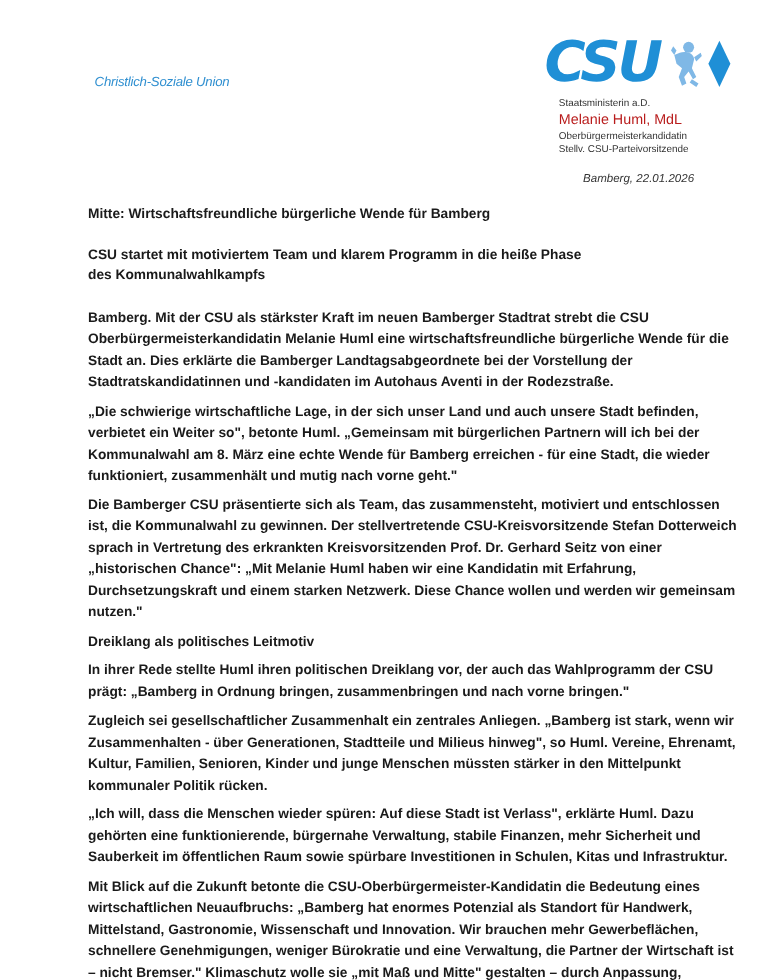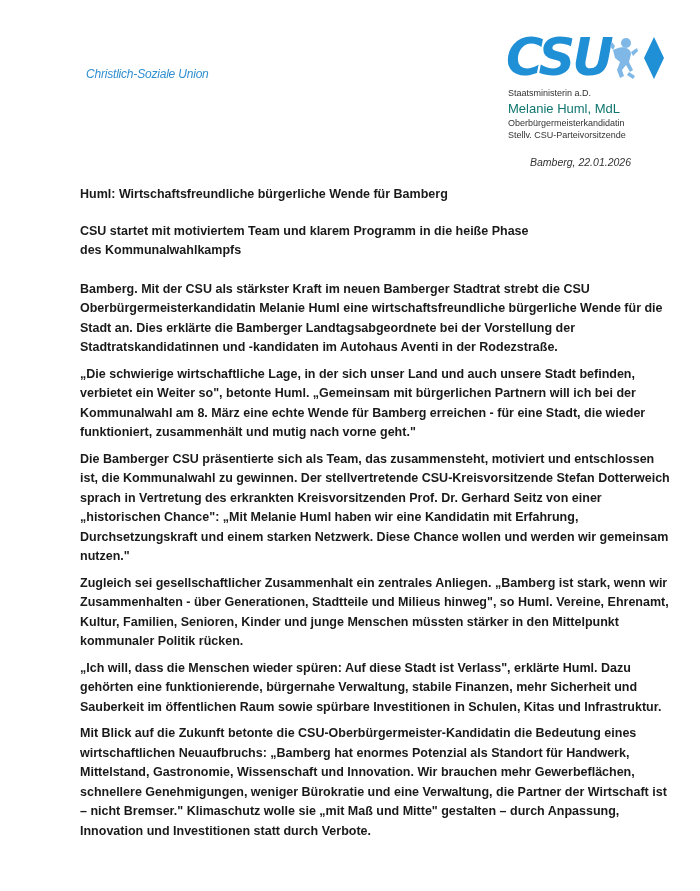--- a/index.html
+++ b/index.html
@@ -1,25 +1,25 @@
 <!DOCTYPE html>
 <html><head>
 <meta charset="utf-8">
 <style>
   html, body { margin: 0; padding: 0; background: #ffffff; }
   body { width: 700px; height: 891px; position: relative; overflow: hidden;
          font-family: "Liberation Sans", "DejaVu Sans", sans-serif; color: #1a1a1a; }
   .brand-name { position: absolute; left: 86px; top: 47px; font-size: 12px; font-style: italic;
                 color: #2f8fd0; letter-spacing: -0.2px; margin-top: 20px; }
   .logo { position: absolute; left: 493px; top: 36px; width: 172px; height: 46px; }
-  .logo-text { position: absolute; left: 13px; top: -9px; font-size: 51px; font-weight: bold; font-style: italic;
+  .logo-text { position: absolute; left: 2px; top: -9px; font-size: 51px; font-weight: bold; font-style: italic;
                color: #1f8fd6; letter-spacing: -3px; line-height: 62px; font-family: "DejaVu Sans", sans-serif; }
   .logo svg { position: absolute; top: 0; }
   .sender { position: absolute; left: 508px; top: 87px; font-size: 9px; color: #333; line-height: 12.5px; }
-  .sender .name { font-size: 13px; color: #0f766e; line-height: 17px; }
+  .sender .name { font-size: 13px; color: #b91c1c; line-height: 17px; }
   .date { position: absolute; left: 498px; top: 156px; font-size: 10.5px; font-style: italic; color: #333; margin-left: 32px; }
   .content { position: absolute; left: 80px; top: 185px; width: 600px; font-size: 12.5px; line-height: 19.5px; }
   .headline { font-weight: bold; margin: 0 0 17px 0; font-size: 12.5px; }
   .subheadline { font-weight: bold; margin: 0 0 19px 0; font-size: 12.5px; width: 470px; }
   .para { margin: 0 0 7px 0; width: 590px; font-weight: bold; }
   .section-head { font-weight: bold; margin: 0 0 7px 0; }
 </style>
 </head>
 <body>
 
@@ -44,21 +44,23 @@
 <div class="sender">
   <div>Staatsministerin a.D.</div>
   <div class="name">Melanie Huml, MdL</div>
   <div>Oberbürgermeisterkandidatin</div>
   <div>Stellv. CSU-Parteivorsitzende</div>
 </div>
 
 <div class="date">Bamberg, 22.01.2026</div>
 
 <div class="content">
-  <p class="headline">Huml: Wirtschaftsfreundliche bürgerliche Wende für Bamberg</p>
+  <p class="headline">Mitte: Wirtschaftsfreundliche bürgerliche Wende für Bamberg</p>
   <p class="subheadline">CSU startet mit motiviertem Team und klarem Programm in die heiße Phase des Kommunalwahlkampfs</p>
   <p class="para">Bamberg. Mit der CSU als stärkster Kraft im neuen Bamberger Stadtrat strebt die CSU Oberbürgermeisterkandidatin Melanie Huml eine wirtschaftsfreundliche bürgerliche Wende für die Stadt an. Dies erklärte die Bamberger Landtagsabgeordnete bei der Vorstellung der Stadtratskandidatinnen und -kandidaten im Autohaus Aventi in der Rodezstraße.</p>
   <p class="para">„Die schwierige wirtschaftliche Lage, in der sich unser Land und auch unsere Stadt befinden, verbietet ein Weiter so", betonte Huml. „Gemeinsam mit bürgerlichen Partnern will ich bei der Kommunalwahl am 8. März eine echte Wende für Bamberg erreichen - für eine Stadt, die wieder funktioniert, zusammenhält und mutig nach vorne geht."</p>
   <p class="para">Die Bamberger CSU präsentierte sich als Team, das zusammensteht, motiviert und entschlossen ist, die Kommunalwahl zu gewinnen. Der stellvertretende CSU-Kreisvorsitzende Stefan Dotterweich sprach in Vertretung des erkrankten Kreisvorsitzenden Prof. Dr. Gerhard Seitz von einer „historischen Chance": „Mit Melanie Huml haben wir eine Kandidatin mit Erfahrung, Durchsetzungskraft und einem starken Netzwerk. Diese Chance wollen und werden wir gemeinsam nutzen."</p>
+  <p class="section-head">Dreiklang als politisches Leitmotiv</p>
+  <p class="para">In ihrer Rede stellte Huml ihren politischen Dreiklang vor, der auch das Wahlprogramm der CSU prägt: „Bamberg in Ordnung bringen, zusammenbringen und nach vorne bringen."</p>
   <p class="para">Zugleich sei gesellschaftlicher Zusammenhalt ein zentrales Anliegen. „Bamberg ist stark, wenn wir Zusammenhalten - über Generationen, Stadtteile und Milieus hinweg", so Huml. Vereine, Ehrenamt, Kultur, Familien, Senioren, Kinder und junge Menschen müssten stärker in den Mittelpunkt kommunaler Politik rücken.</p>
   <p class="para">„Ich will, dass die Menschen wieder spüren: Auf diese Stadt ist Verlass", erklärte Huml. Dazu gehörten eine funktionierende, bürgernahe Verwaltung, stabile Finanzen, mehr Sicherheit und Sauberkeit im öffentlichen Raum sowie spürbare Investitionen in Schulen, Kitas und Infrastruktur.</p>
   <p class="para">Mit Blick auf die Zukunft betonte die CSU-Oberbürgermeister-Kandidatin die Bedeutung eines wirtschaftlichen Neuaufbruchs: „Bamberg hat enormes Potenzial als Standort für Handwerk, Mittelstand, Gastronomie, Wissenschaft und Innovation. Wir brauchen mehr Gewerbeflächen, schnellere Genehmigungen, weniger Bürokratie und eine Verwaltung, die Partner der Wirtschaft ist – nicht Bremser." Klimaschutz wolle sie „mit Maß und Mitte" gestalten – durch Anpassung, Innovation und Investitionen statt durch Verbote.</p>
 </div>
 
 </body></html>

